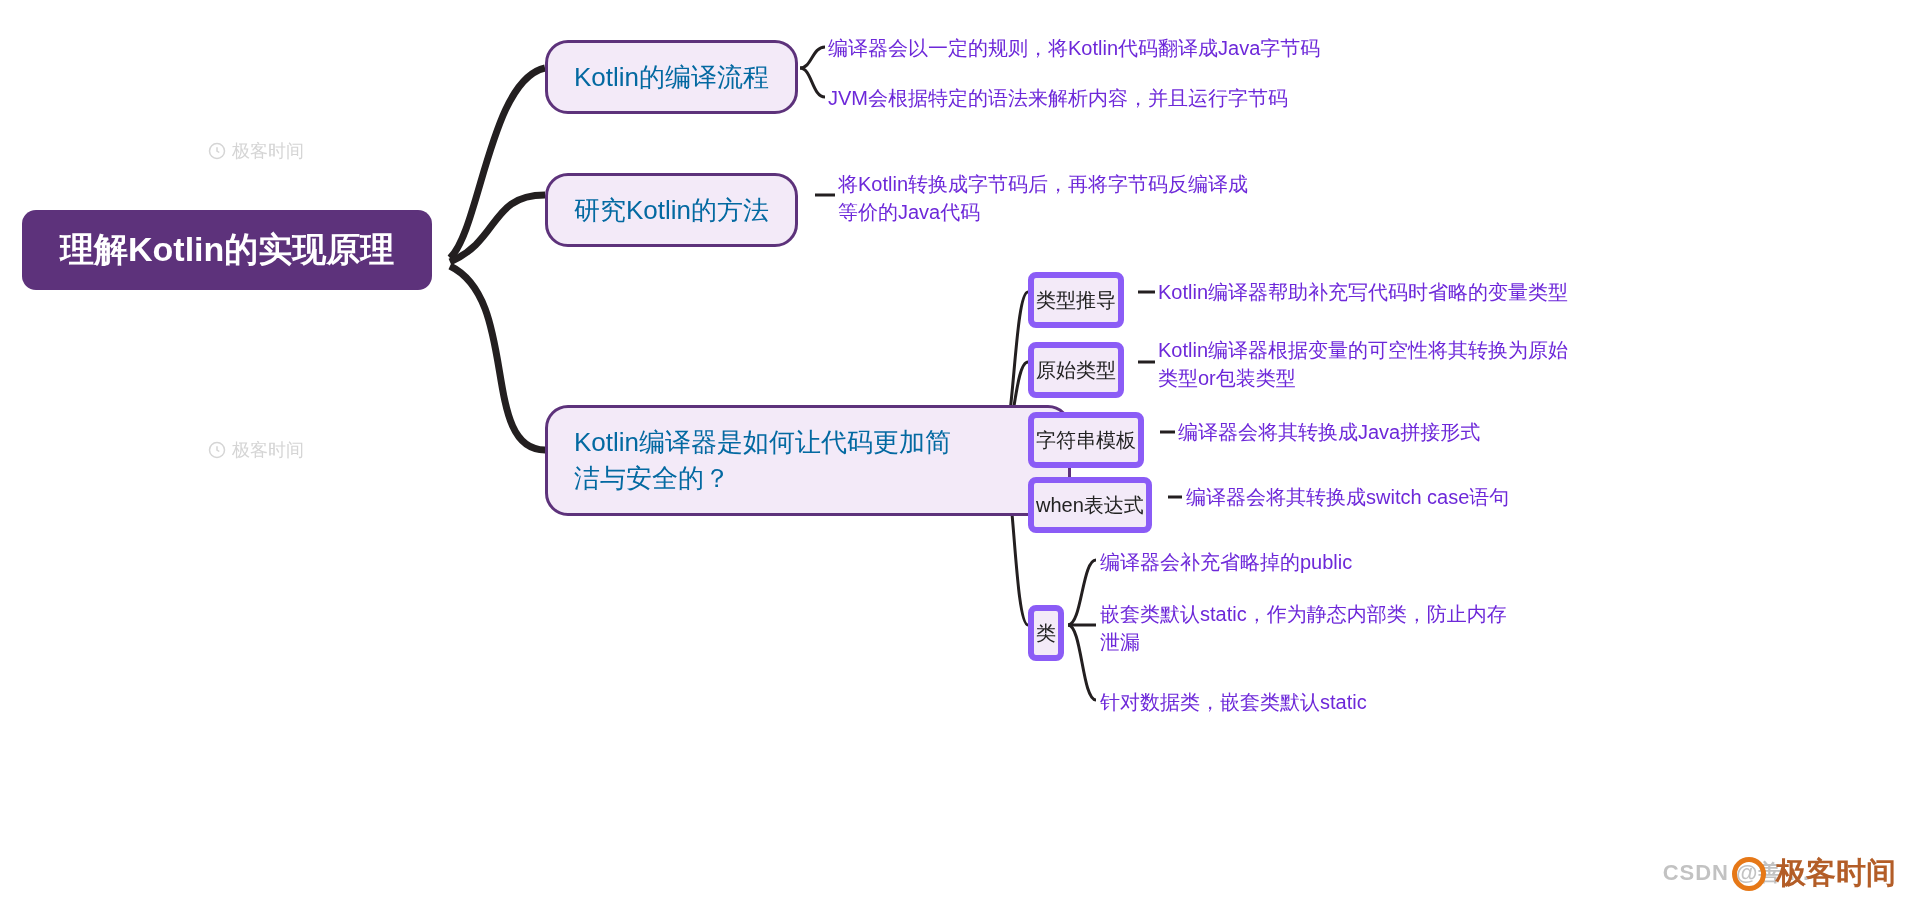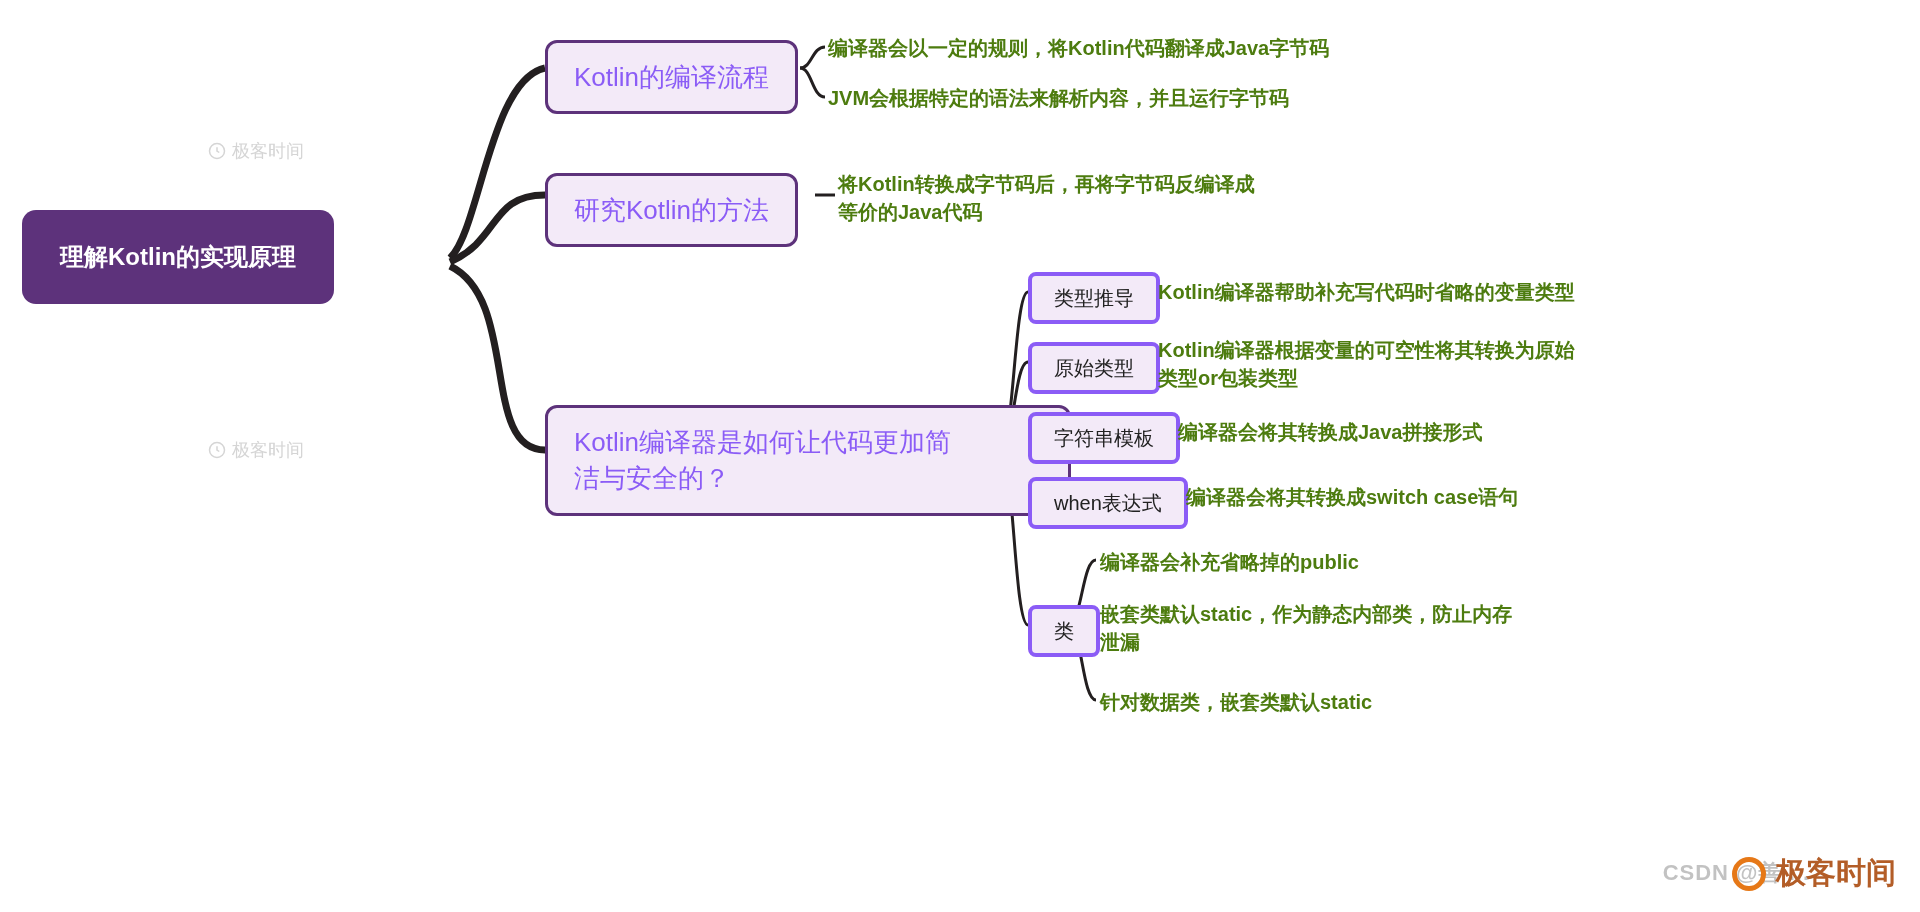--- a/index.html
+++ b/index.html
@@ -1,20 +1,20 @@
 <!DOCTYPE html>
 <html><head>
 <meta charset="utf-8">
 <style>
   html,body{margin:0;padding:0;width:1920px;height:912px;background:#fff;font-family:"Microsoft YaHei","PingFang SC",Arial,sans-serif;position:relative;overflow:hidden}
   .node{position:absolute;box-sizing:border-box;display:flex;align-items:center;line-height:1.4}
-  .root{background:#5d327b;color:#fff;font-size:24px;font-weight:700;padding:30px 38px;border-radius:14px}
-  .branch{background:#f3eaf8;border:3px solid #5d327b;color:#8b5cf6;font-size:26px;font-weight:500;padding:16px 26px;border-radius:12px}
-  .sub{background:#f3eaf8;border:4px solid #8b5cf6;color:#222;font-size:20px;font-weight:500;padding:8px 22px;border-radius:8px}
-  .leaf{color:#4d7c0f;font-size:20px;font-weight:700}
+  .root{background:#5d327b;color:#fff;font-size:34px;font-weight:700;padding:16px 38px;border-radius:14px}
+  .branch{background:#f3eaf8;border:3px solid #5d327b;color:#0369a1;font-size:26px;font-weight:500;padding:16px 26px;border-radius:23px}
+  .sub{background:#f3eaf8;border:6px solid #8b5cf6;color:#222;font-size:20px;font-weight:500;padding:8px 2px;border-radius:8px}
+  .leaf{color:#6d28d9;font-size:20px;font-weight:400}
   .wm{position:absolute;color:#d5d5d5;font-size:18px;display:flex;align-items:center;gap:6px}
   .wm svg{width:18px;height:18px}
   .brand{position:absolute;right:24px;bottom:18px;display:flex;align-items:center;gap:10px;color:#b35d27;font-size:30px;font-weight:600}
   .brand .ring{width:34px;height:34px;border:5px solid #e67817;border-radius:50%;box-sizing:border-box}
   .csdn{position:absolute;right:110px;bottom:24px;color:rgba(120,120,120,.45);font-size:22px;font-weight:700;letter-spacing:1px}
   svg.connectors{position:absolute;left:0;top:0;width:1920px;height:912px;pointer-events:none}
   .stroke{stroke:#231f20;fill:none}
 </style>
 </head>
 <body>

